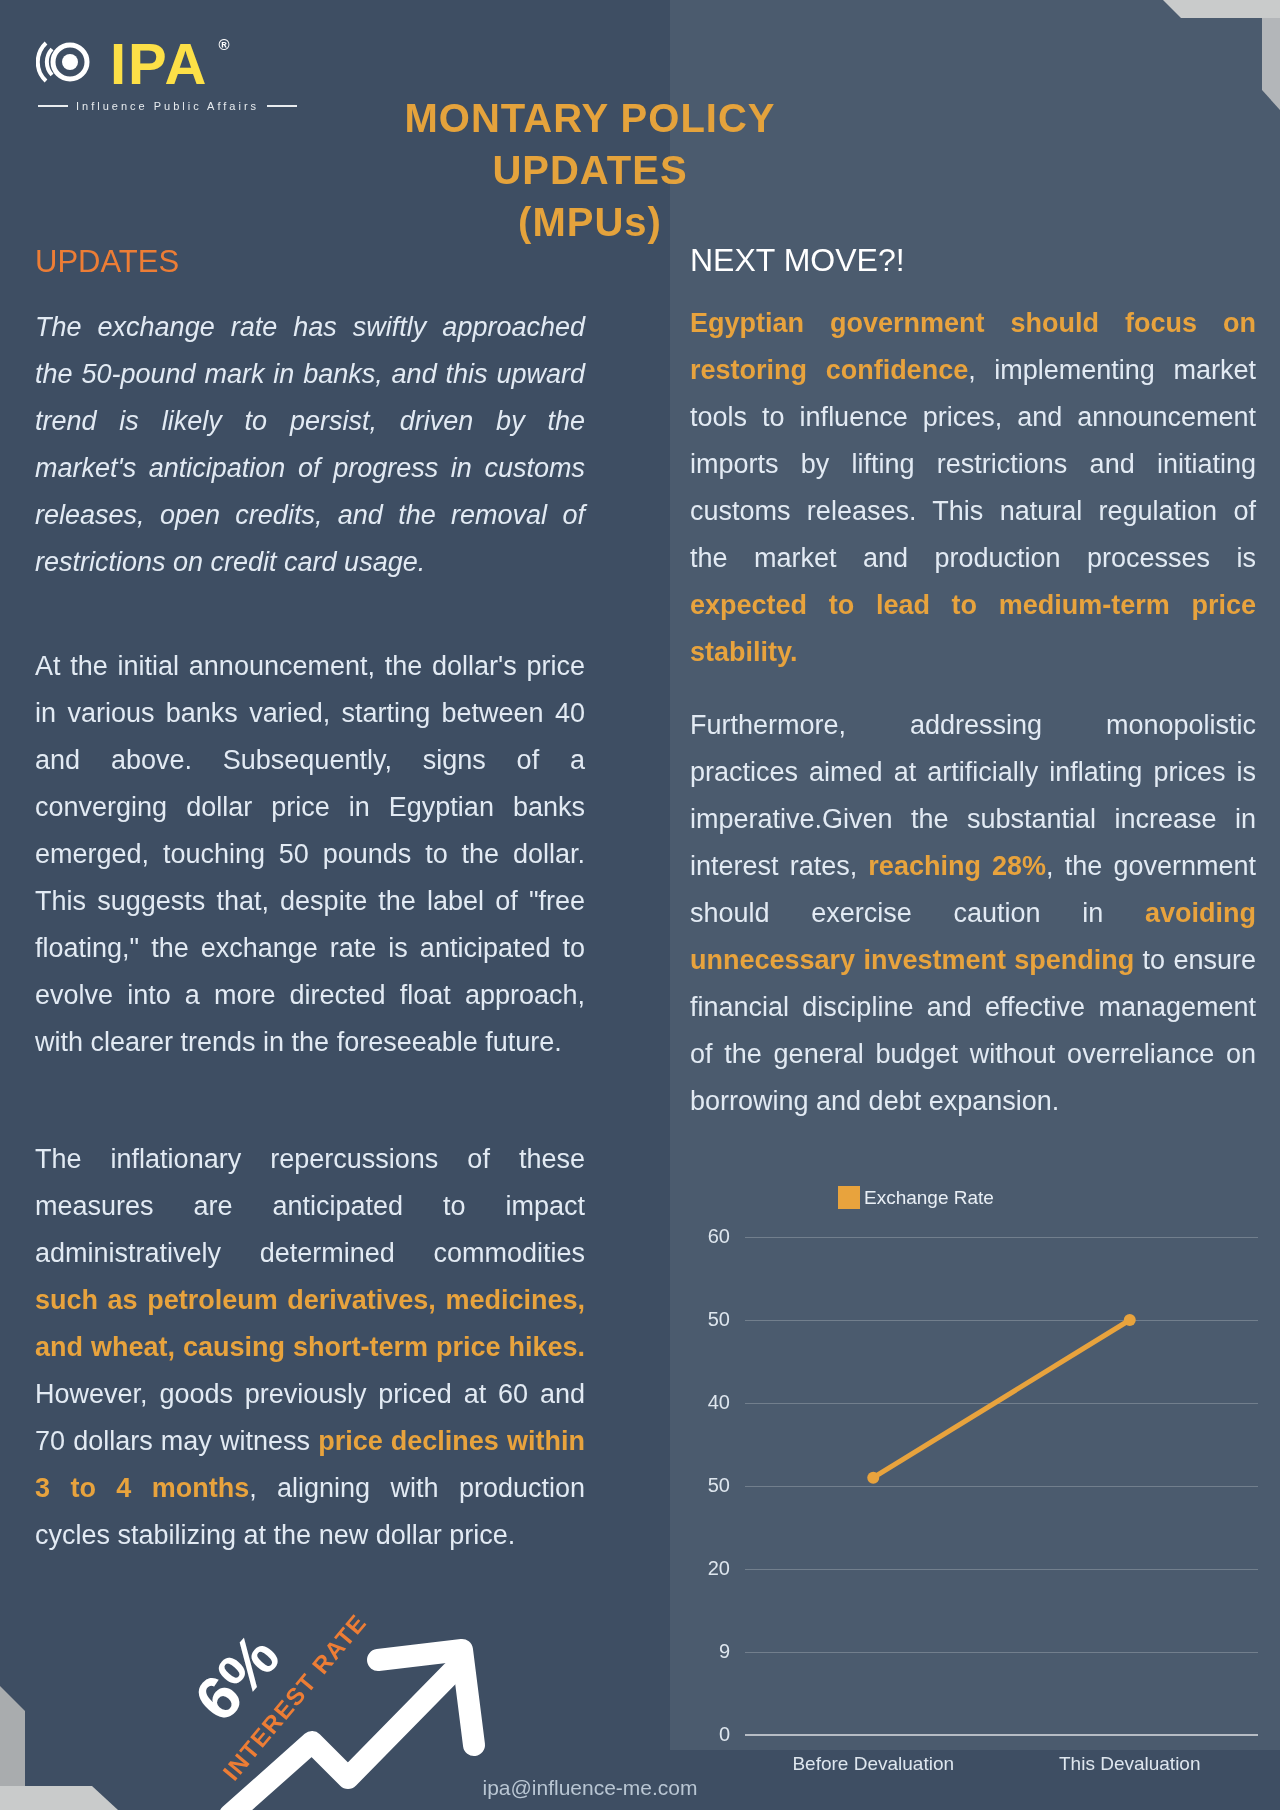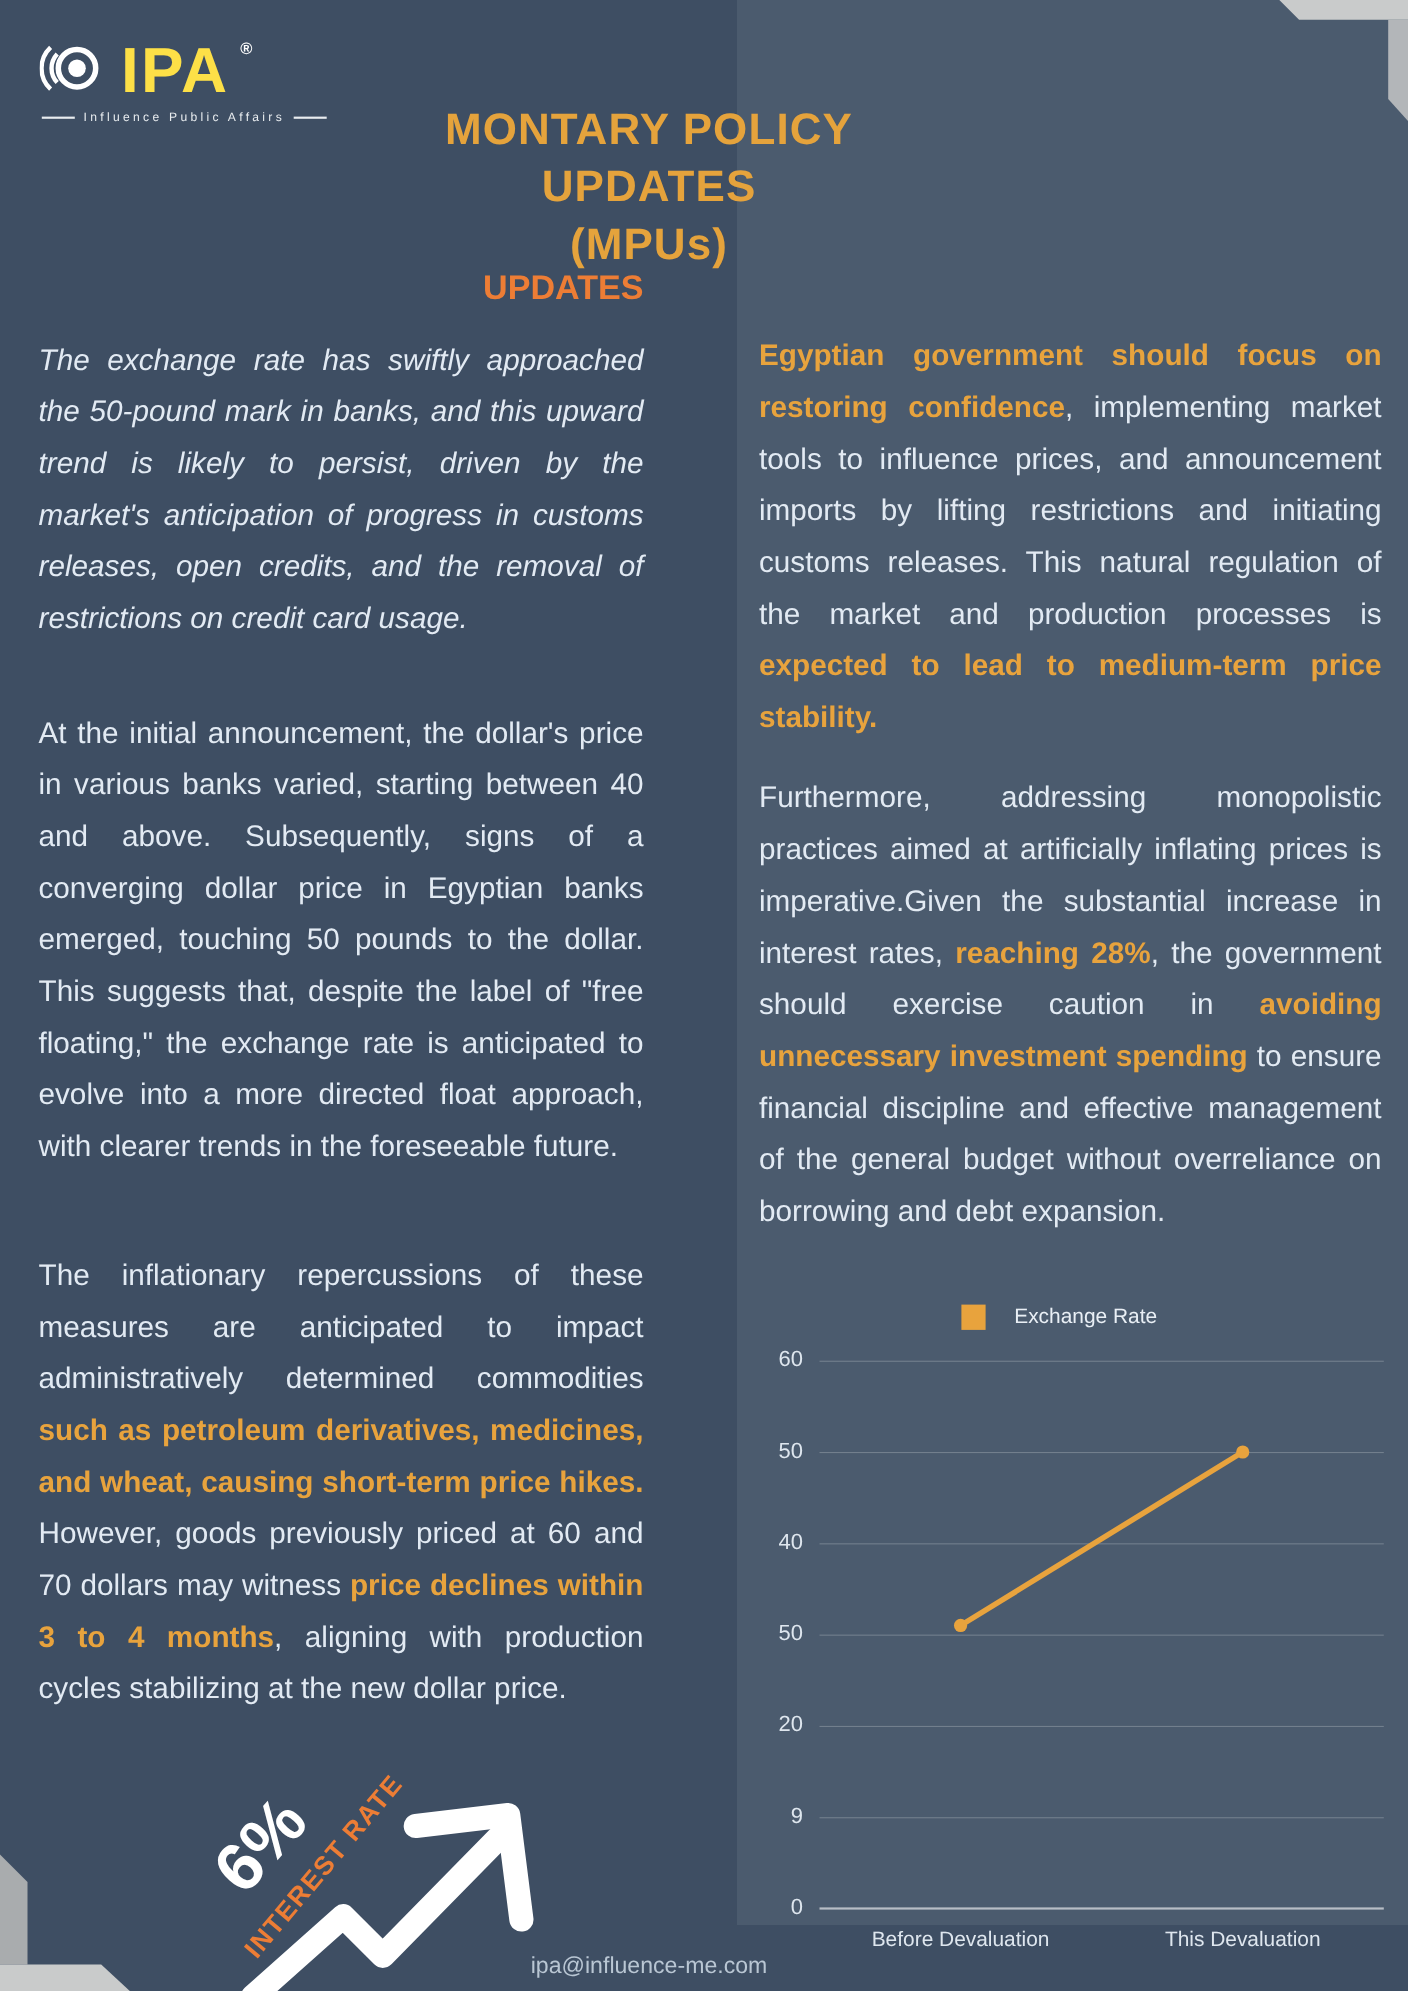--- a/index.html
+++ b/index.html
@@ -19,32 +19,32 @@
   .reg{color:#ffffff;font-size:15px;vertical-align:top;position:relative;top:-20px;font-weight:bold;}
   .tagline-row{display:flex;align-items:center;gap:8px;margin-top:2px;margin-left:2px;}
   .tag-line{width:30px;height:2px;background:#e8ecef;}
   .tagline{color:#e8ecef;font-size:11px;letter-spacing:3px;white-space:nowrap;}
 
   
   .title{left:330px;top:92px;width:520px;text-align:center;color:#E5A33C;
          font-weight:bold;font-size:40px;line-height:52px;letter-spacing:1px;}
 
   
-  .col-heading{font-weight:bold;text-align:right;}
+  .col-heading{font-weight:normal;text-align:left;}
   .h-updates{left:35px;top:244px;width:550px;font-size:31px;color:#ED7D35;}
   .h-next{left:690px;top:242px;width:566px;font-size:32px;color:#ffffff;}
 
   
   .para{font-size:27px;line-height:47px;color:#E2EAF3;text-align:justify;}
   .pl{left:35px;width:550px;}
   .pr{left:690px;width:566px;}
   .hl{color:#E8A33D;font-weight:bold;}
 
   
-  .legend{left:838px;top:1186px;display:flex;align-items:center;gap:26px;margin-left:36px;}
+  .legend{left:838px;top:1186px;display:flex;align-items:center;gap:4px;}
   .legend-swatch{width:22px;height:23px;background:#E8A33D;display:inline-block;}
   .legend-label{color:#E9EFF5;font-size:19px;}
   .gridline{position:absolute;height:1px;background:rgba(255,255,255,0.22);}
   .gridline.zero{height:2px;background:rgba(255,255,255,0.6);}
   .ytick{position:absolute;width:90px;text-align:right;color:#DEE6EE;font-size:20px;}
   .xlabel{position:absolute;width:260px;text-align:center;color:#DEE6EE;font-size:19px;}
 
   
   .six-pct{left:192px;top:1642px;color:#ffffff;font-weight:bold;font-size:62px;
            transform:rotate(-48deg);}
@@ -105,20 +105,21 @@
   </div>
 
   <div class="abs para pl" style="top:643px;">
     <span>At the initial announcement, the dollar's price in various banks varied, starting between 40 and above. Subsequently, signs of a converging dollar price in Egyptian banks emerged, touching 50 pounds to the dollar. This suggests that, despite the label of "free floating," the exchange rate is anticipated to evolve into a more directed float approach, with clearer trends in the foreseeable future.</span>
   </div>
 
   <div class="abs para pl" style="top:1136px;">
     <span>The inflationary repercussions of these measures are anticipated to impact administratively determined commodities </span><span class="hl">such as petroleum derivatives, medicines, and wheat, causing short-term price hikes.</span><span> However, goods previously priced at 60 and 70 dollars may witness </span><span class="hl">price declines within 3 to 4 months</span><span>, aligning with production cycles stabilizing at the new dollar price.</span>
   </div>
 
+  <div class="abs col-heading h-next">NEXT MOVE?!</div>
 
   <div class="abs para pr" style="top:300px;">
     <span class="hl">Egyptian government should focus on restoring confidence</span><span>, implementing market tools to influence prices, and announcement imports by lifting restrictions and initiating customs releases. This natural regulation of the market and production processes is </span><span class="hl">expected to lead to medium-term price stability.</span>
   </div>
 
   <div class="abs para pr" style="top:702px;">
     <span>Furthermore, addressing monopolistic practices aimed at artificially inflating prices is imperative.Given the substantial increase in interest rates, </span><span class="hl">reaching 28%</span><span>, the government should exercise caution in </span><span class="hl">avoiding unnecessary investment spending</span><span> to ensure financial discipline and effective management of the general budget without overreliance on borrowing and debt expansion.</span>
   </div>
 
   <div class="abs legend">

